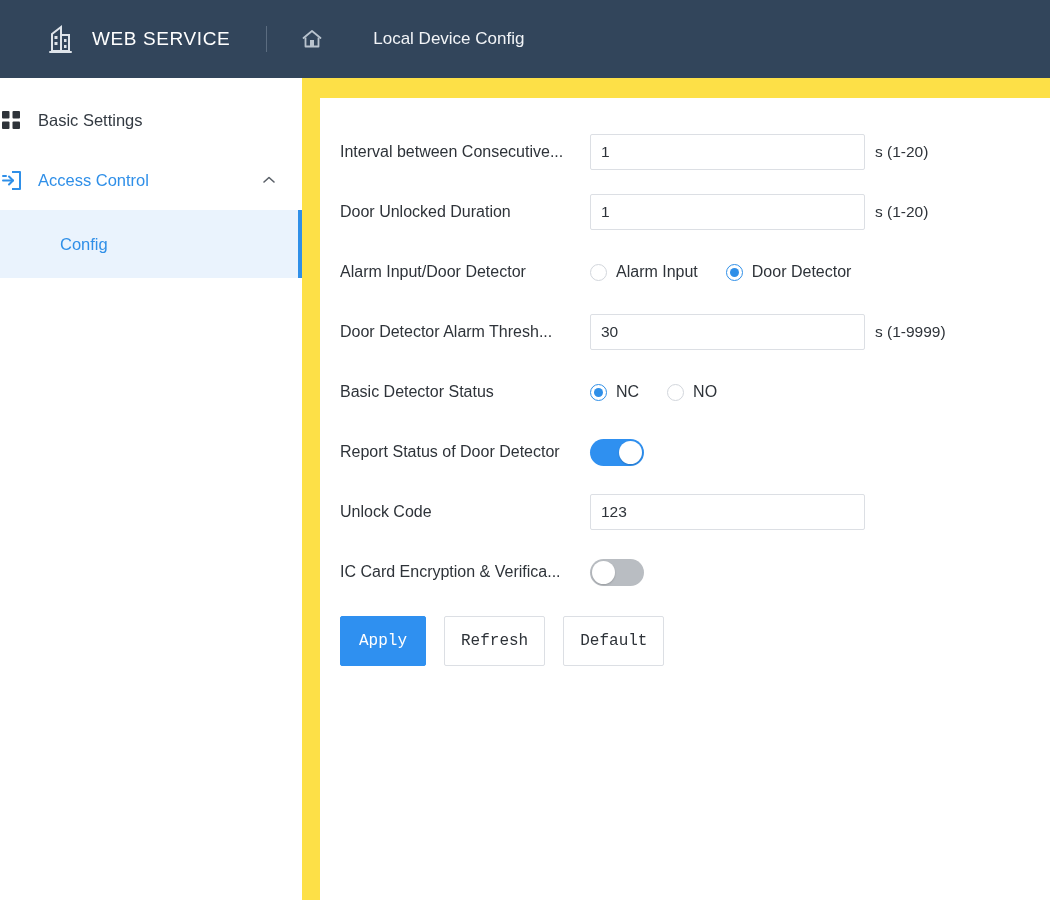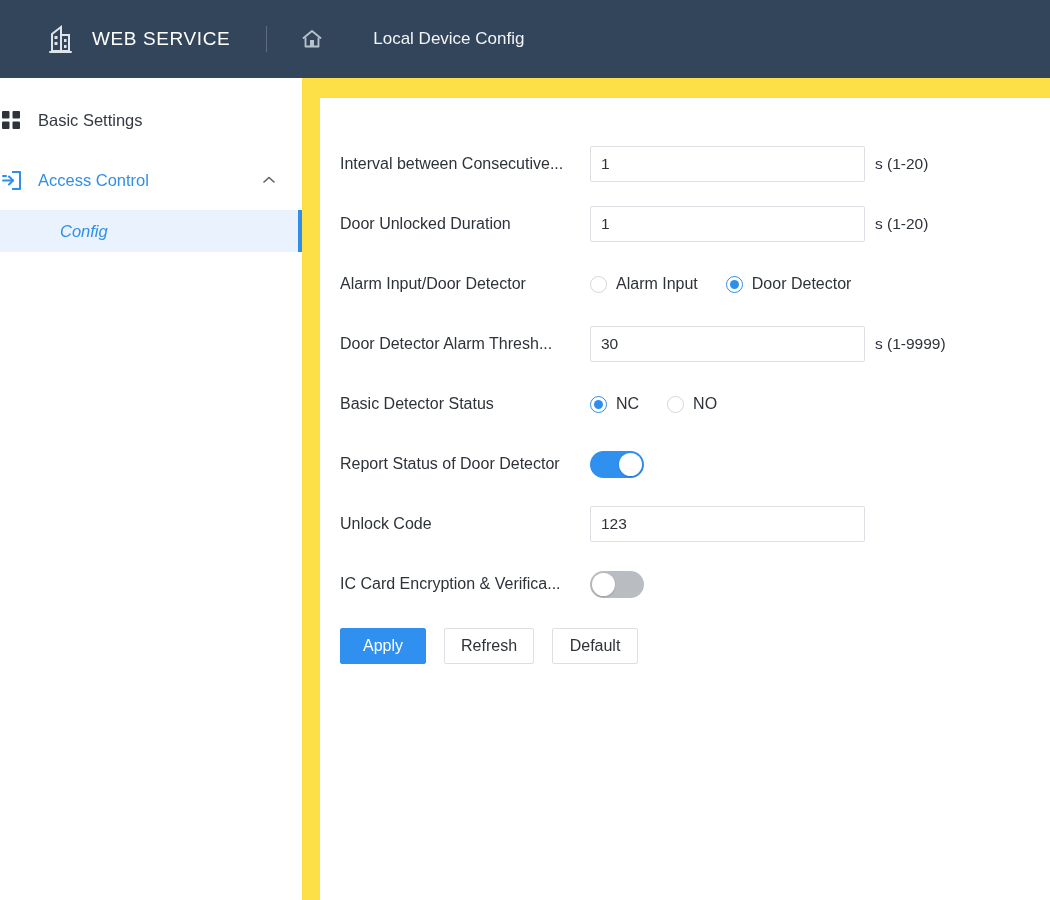--- a/index.html
+++ b/index.html
@@ -116,26 +116,25 @@
     display: flex;
     align-items: center;
     justify-content: center;
   }
   .nav-chevron svg { display: block; }
 
   .sub-item {
     position: relative;
     display: flex;
     align-items: center;
-    height: 42px;
+    height: 68px;
     padding-left: 60px;
     box-sizing: border-box;
     cursor: pointer;
     user-select: none;
-    font-style: italic;
   }
   .sub-item.selected {
     background: #eaf3fd;
   }
   .sub-item.selected::after {
     content: "";
     position: absolute;
     right: 0; top: 0;
     width: 4px; height: 100%;
     background: #2f8fe8;
@@ -150,21 +149,21 @@
   .content {
     position: absolute;
     top: 98px;
     left: 320px;
     width: 730px;
     height: 802px;
     background: #ffffff;
     box-sizing: border-box;
   }
   .form {
-    padding-top: 36px;
+    padding-top: 24px;
   }
   .row {
     display: flex;
     align-items: center;
     height: 60px;
     padding-left: 20px;
     box-sizing: border-box;
   }
   .row-label {
     width: 250px;
@@ -257,26 +256,26 @@
   .toggle.on .knob { left: 29px; }
 
   
   .btn-row {
     display: flex;
     align-items: center;
     padding-left: 20px;
     margin-top: 14px;
   }
   .btn {
-    height: 36px;
+    height: 50px;
     min-width: 86px;
     padding: 0 16px;
     box-sizing: border-box;
     border-radius: 2px;
-    font-family: Liberation Sans, sans-serif;
+    font-family: Liberation Mono, monospace;
     font-size: 16px;
     cursor: pointer;
     display: flex;
     align-items: center;
     justify-content: center;
     white-space: nowrap;
   }
   .btn.primary {
     background: #2f90f0;
     border: 1px solid #2f90f0;

